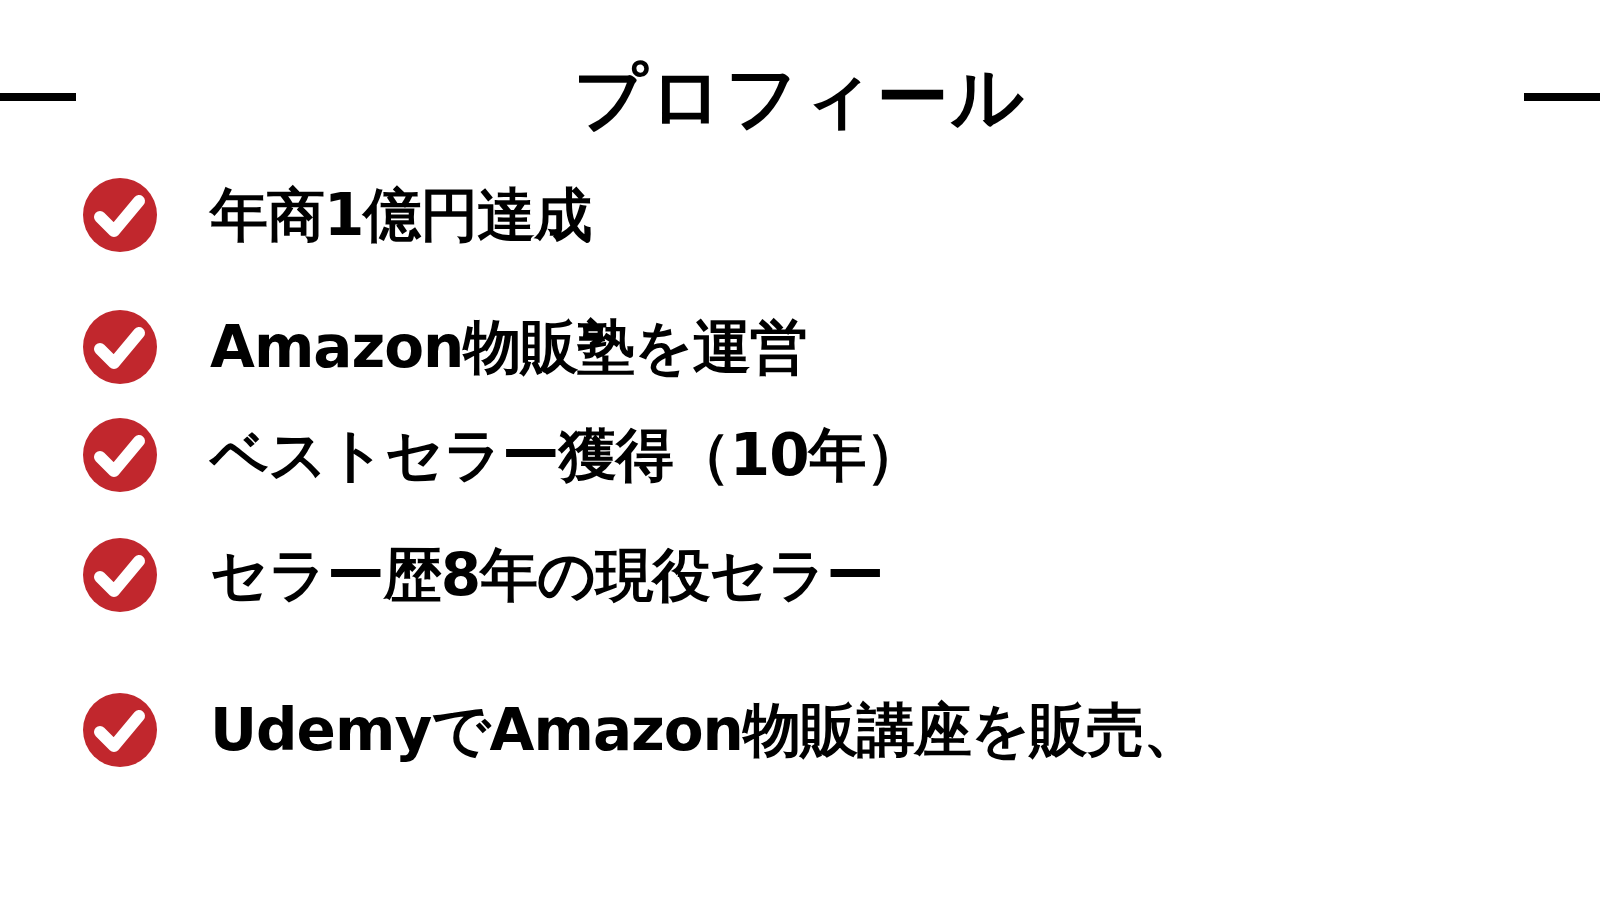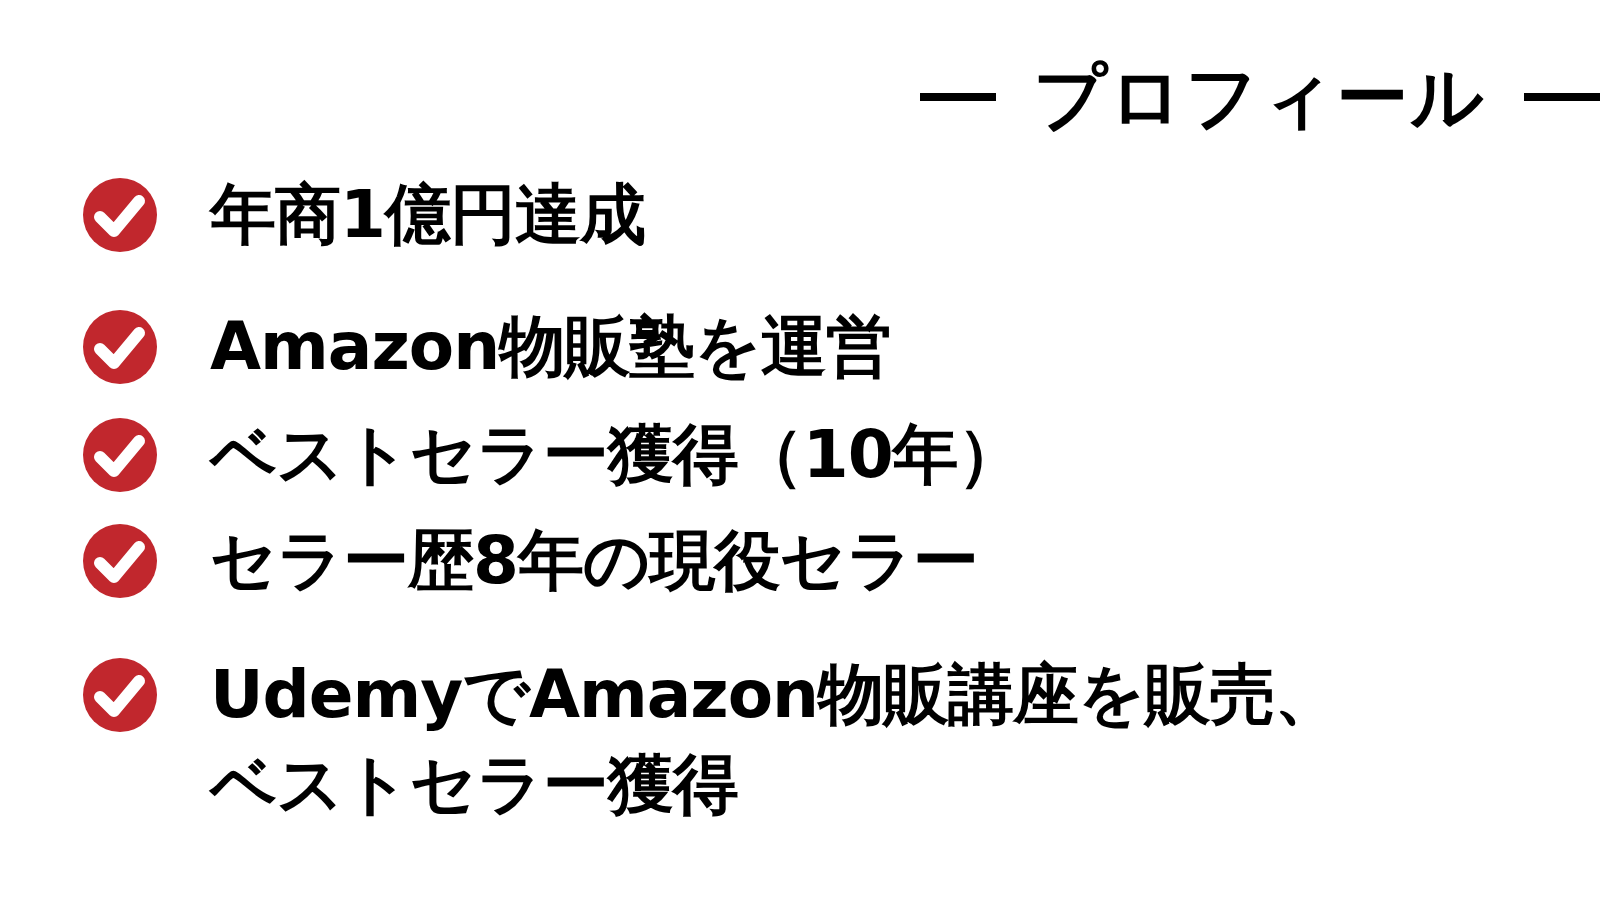--- a/index.html
+++ b/index.html
@@ -1,24 +1,24 @@
 <!DOCTYPE html>
 <html><head>
 <meta charset="utf-8">
 <style>
   html, body { margin:0; padding:0; }
   body { width:1600px; height:900px; background:#ffffff; position:relative; overflow:hidden;
          font-family:"DejaVu Sans", "Liberation Sans", sans-serif; color:#000; }
   .title { position:absolute; top:52px; left:0; width:1600px; height:90px;
-           display:flex; align-items:center; justify-content:flex-end; }
+           display:flex; align-items:center; justify-content:space-between; }
   .title .dash { width:76px; height:8px; background:#000; display:inline-block; }
   .title .text { font-size:72px; font-weight:bold; margin:0 38px; letter-spacing:2px; line-height:90px; }
   .item { position:absolute; left:82px; display:flex; align-items:flex-start; }
   .check { width:76px; height:76px; flex:none; }
-  .label { margin-left:52px; font-size:66px; font-weight:bold; line-height:90px; white-space:nowrap; margin-top:-7px; letter-spacing:-1px; }
+  .label { margin-left:52px; font-size:58px; font-weight:bold; line-height:90px; white-space:nowrap; margin-top:-7px; letter-spacing:-1px; }
 </style>
 </head>
 <body>
 
 <div class="title">
   <span class="dash"></span>
   <span class="text">プロフィール</span>
   <span class="dash"></span>
 </div>
 
@@ -39,30 +39,29 @@
 </div>
 
 <div class="item" style="top:417px">
   <svg class="check" viewBox="0 0 76 76">
     <circle cx="38" cy="38" r="37" fill="#c1272d"></circle>
     <polyline points="18,40 32,54 57,24" fill="none" stroke="#fff" stroke-width="12" stroke-linejoin="round" stroke-linecap="round"></polyline>
   </svg>
   <div class="label">ベストセラー獲得（10年）</div>
 </div>
 
-<div class="item" style="top:523px">
+<div class="item" style="top:537px">
   <svg class="check" viewBox="0 0 76 76">
     <circle cx="38" cy="38" r="37" fill="#c1272d"></circle>
     <polyline points="18,40 32,54 57,24" fill="none" stroke="#fff" stroke-width="12" stroke-linejoin="round" stroke-linecap="round"></polyline>
   </svg>
   <div class="label">セラー歴8年の現役セラー</div>
 </div>
 
-<div class="item" style="top:657px">
+<div class="item" style="top:692px">
   <svg class="check" viewBox="0 0 76 76">
     <circle cx="38" cy="38" r="37" fill="#c1272d"></circle>
     <polyline points="18,40 32,54 57,24" fill="none" stroke="#fff" stroke-width="12" stroke-linejoin="round" stroke-linecap="round"></polyline>
   </svg>
   <div class="label">
     <div>UdemyでAmazon物販講座を販売、</div>
-    <div>ベストセラー獲得</div>
   </div>
 </div>
 
 </body></html>

